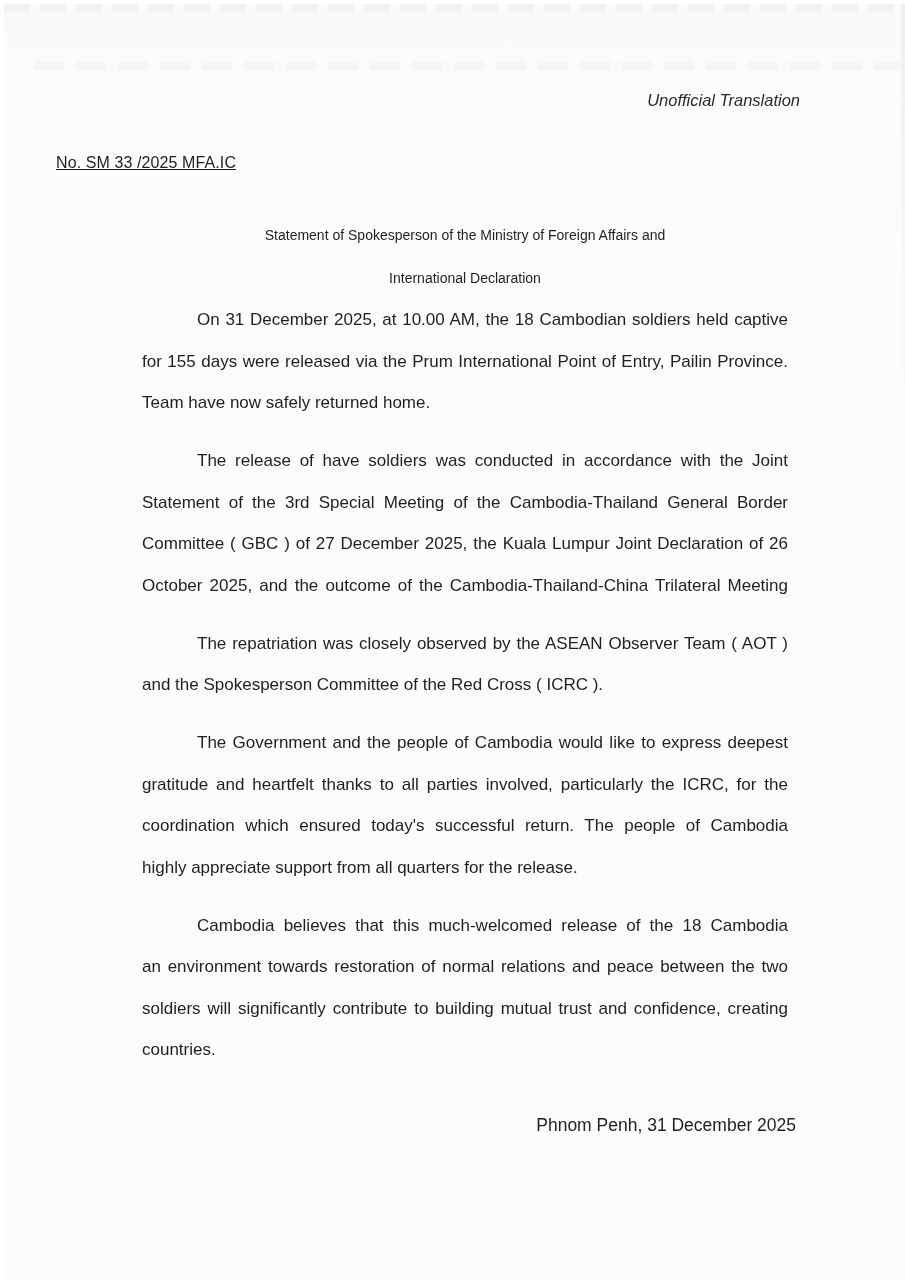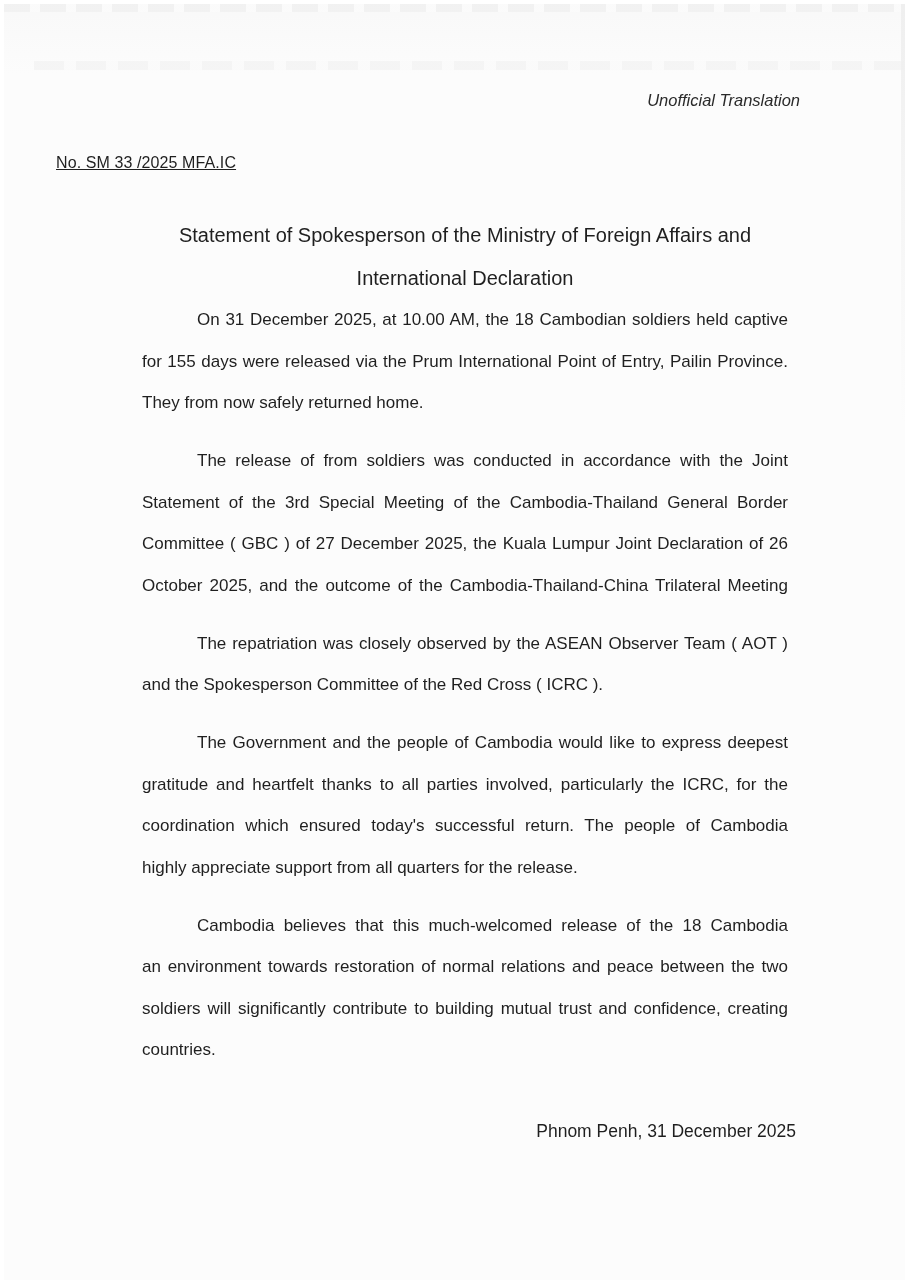--- a/index.html
+++ b/index.html
@@ -64,42 +64,42 @@
     font-size: 16px;
     letter-spacing: .1px;
     text-decoration: underline;
   }
   .title {
     position: absolute;
     top: 206px;
     left: 122px;
     width: 678px;
     text-align: center;
-    font-size: 20px;
+    font-size: 14px;
     line-height: 35px;
   }
   .body {
     position: absolute;
     top: 283px;
     left: 122px;
     width: 678px;
     font-size: 17px;
     line-height: 33.5px;
   }
   .para { margin-bottom: 8.5px; }
-  .para:last-of-type { margin-bottom: 12px; }
+  .para:last-of-type { margin-bottom: 18px; }
   .line { white-space: normal; }
   .line.j {
     text-align: justify;
     text-align-last: justify;
   }
   .line.first { text-indent: 55px; }
   .signoff {
     text-align: right;
-    margin-top: 20px;
+    margin-top: 8px;
     font-size: 17.5px;
     line-height: 33.5px;
   }
 </style>
 </head>
 <body>
 
 <div class="page">
   <div class="artifact-shade"></div>
   <div class="artifact-top"></div>
@@ -113,24 +113,24 @@
   <div class="title">
     <div class="title-line">Statement of Spokesperson of the Ministry of Foreign Affairs and</div>
     <div class="title-line">International Declaration</div>
   </div>
 
   <div class="body">
     <div id="paragraphs">
         <div class="para">
           <div class="line first j">On 31 December 2025, at 10.00 AM, the 18 Cambodian soldiers held captive</div>
           <div class="line j">for 155 days were released via the Prum International Point of Entry, Pailin Province.</div>
-          <div class="line">They from now safely returned home.</div>
+          <div class="line">Team have now safely returned home.</div>
         </div>
         <div class="para">
-          <div class="line first j">The release of from soldiers was conducted in accordance with the Joint</div>
+          <div class="line first j">The release of have soldiers was conducted in accordance with the Joint</div>
           <div class="line j">Statement of the 3rd Special Meeting of the Cambodia-Thailand General Border</div>
           <div class="line j">Committee ( GBC ) of 27 December 2025, the Kuala Lumpur Joint Declaration of 26</div>
           <div class="line j">October 2025, and the outcome of the Cambodia-Thailand-China Trilateral Meeting</div>
         </div>
         <div class="para">
           <div class="line first j">The repatriation was closely observed by the ASEAN Observer Team ( AOT )</div>
           <div class="line">and the Spokesperson Committee of the Red Cross ( ICRC ).</div>
         </div>
         <div class="para">
           <div class="line first j">The Government and the people of Cambodia would like to express deepest</div>

